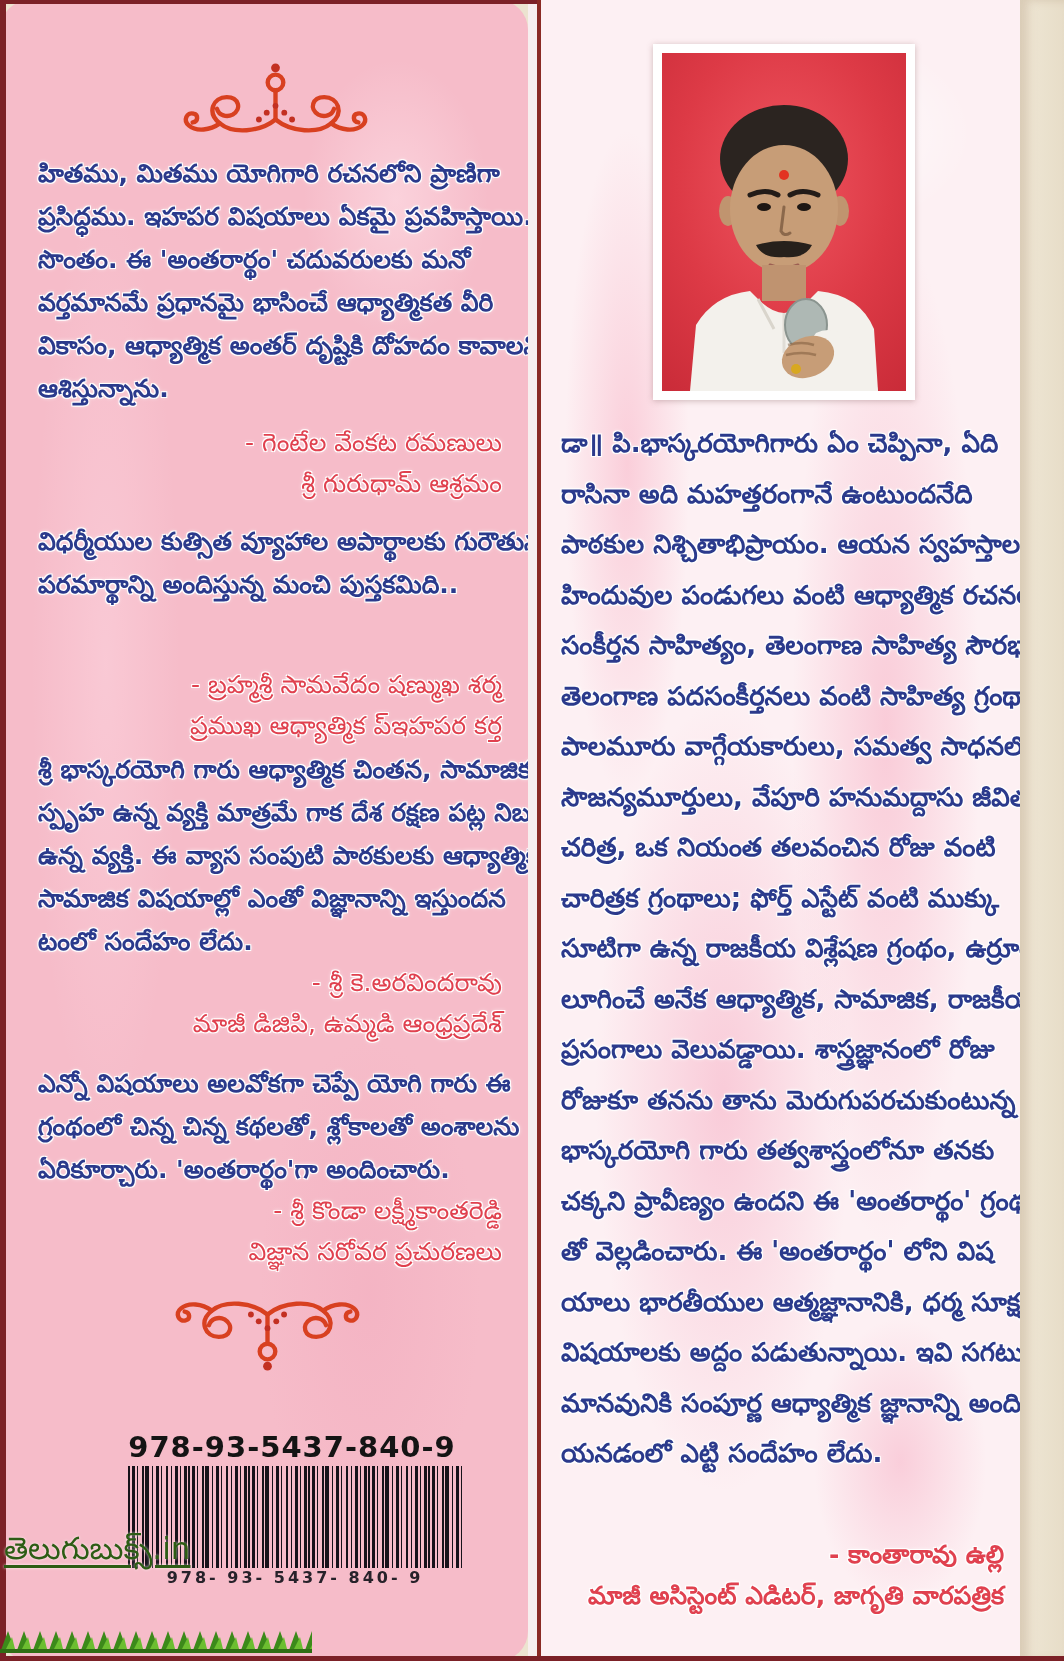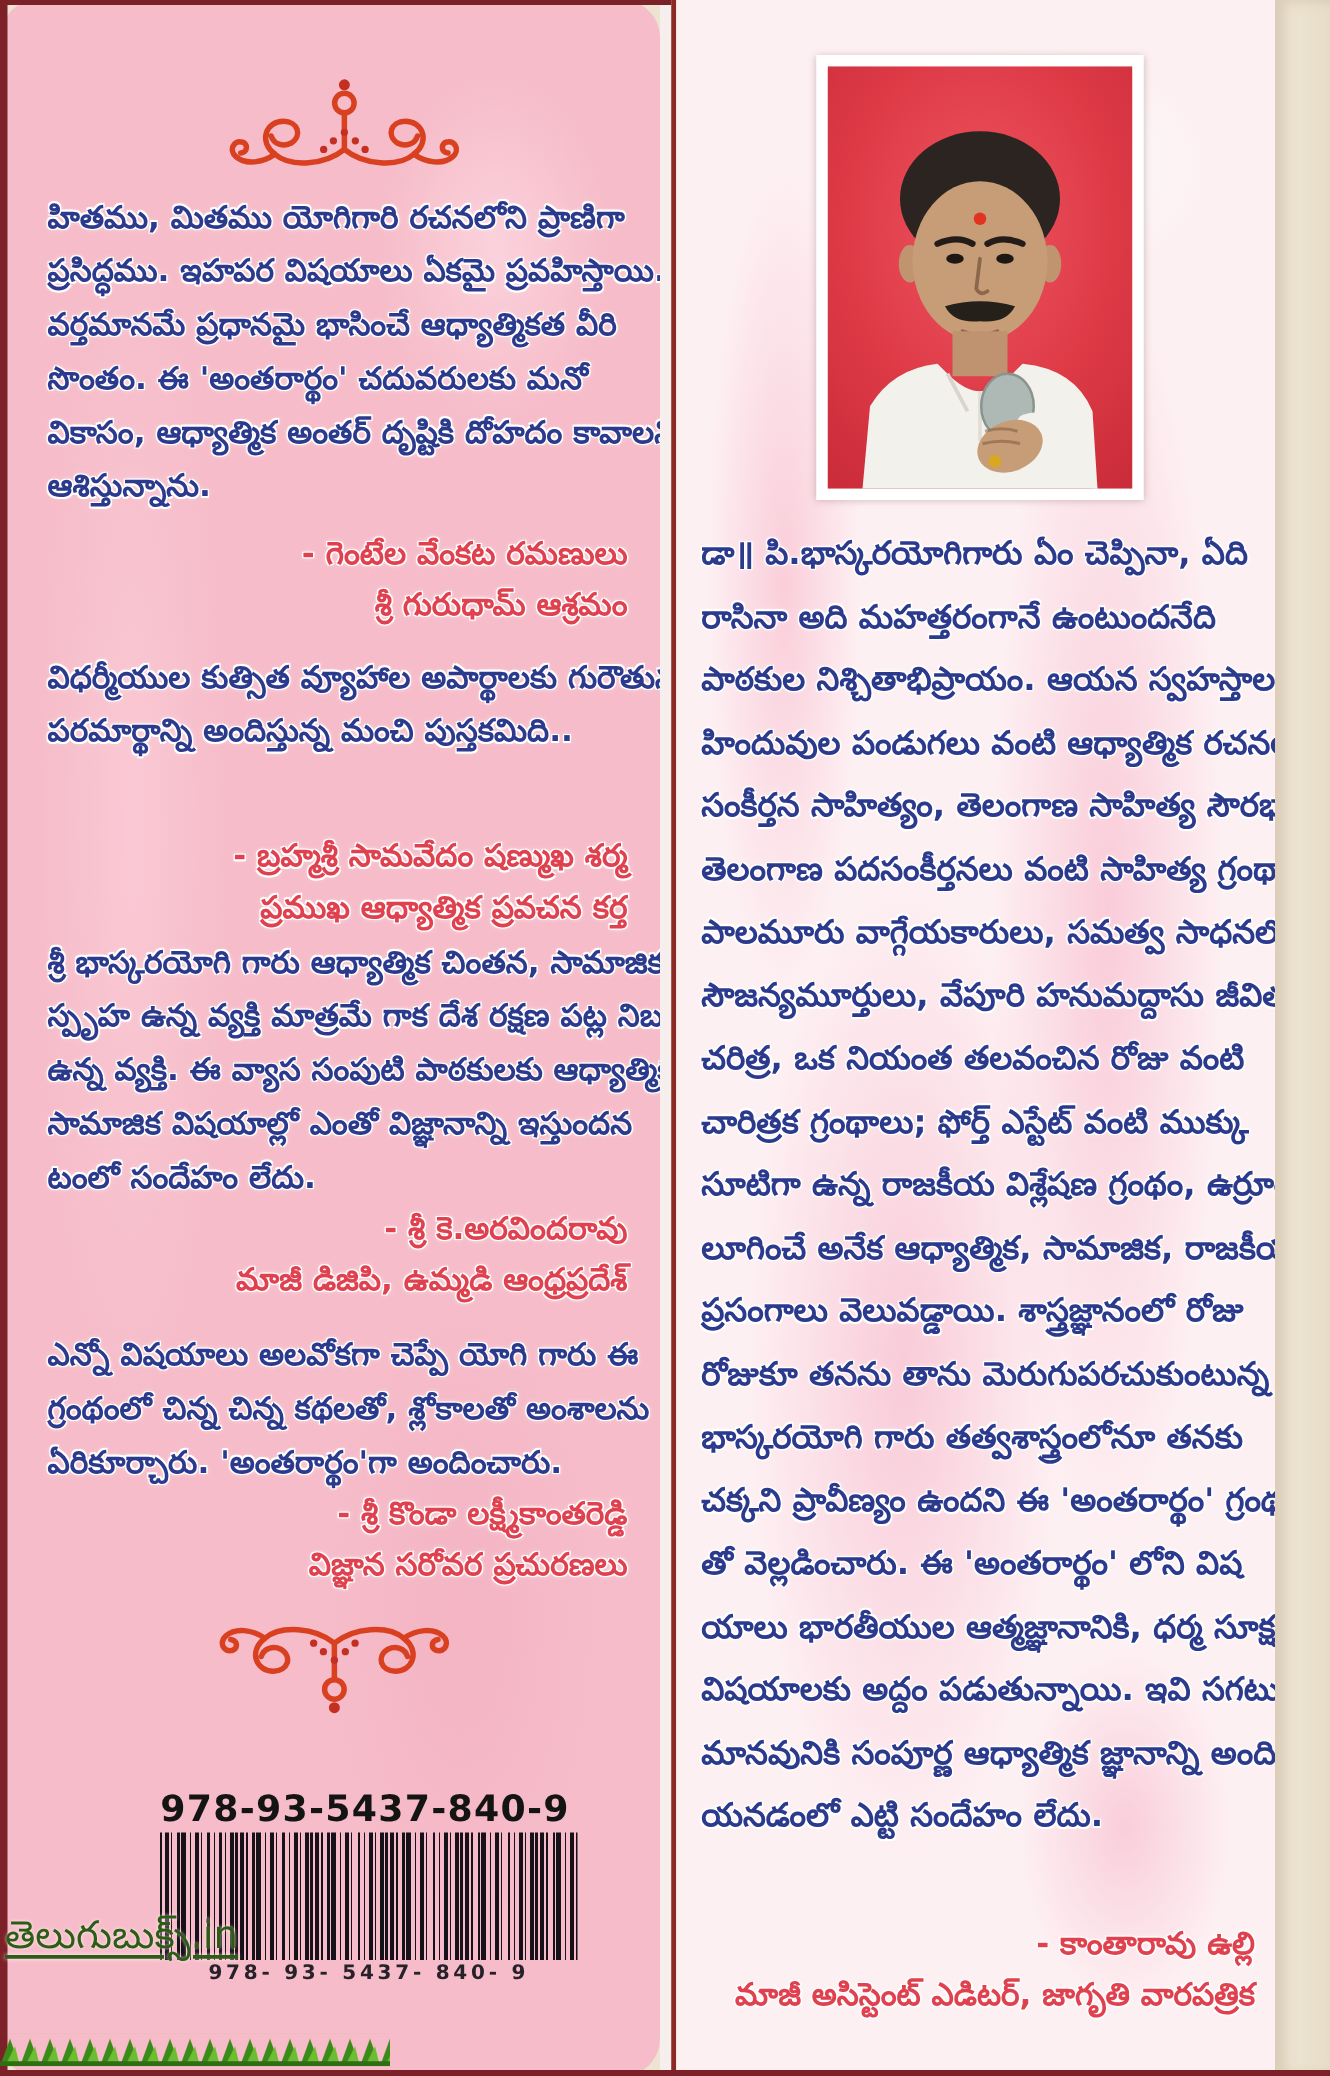--- a/index.html
+++ b/index.html
@@ -43,21 +43,21 @@
 
   
   .quote{
     position:absolute;left:38px;width:478px;
     color:#2b3a8c;font-weight:700;font-size:25px;line-height:43px;
     text-shadow:-1px -1px 0 #fff,1px -1px 0 #fff,-1px 1px 0 #fff,1px 1px 0 #fff,0 0 4px rgba(255,255,255,.9);
   }
   .tl{white-space:nowrap;}
   .attr{
     position:absolute;right:26px;width:480px;text-align:right;
-    color:#e0414f;font-weight:700;font-size:25px;line-height:41px;
+    color:#e0414f;font-weight:400;font-size:25px;line-height:41px;
     text-shadow:-1px -1px 0 #fff,1px -1px 0 #fff,-1px 1px 0 #fff,1px 1px 0 #fff,0 0 4px rgba(255,255,255,.9);
   }
   .about{
     position:absolute;left:20px;top:418px;width:452px;
     color:#2b3a8c;font-weight:700;font-size:26px;line-height:50.5px;
     text-shadow:-1px -1px 0 #fff,1px -1px 0 #fff,-1px 1px 0 #fff,1px 1px 0 #fff,0 0 4px rgba(255,255,255,.9);
   }
   .attr-right{
     position:absolute;right:16px;top:1534px;width:460px;text-align:right;
     color:#e0414f;font-weight:700;font-size:25px;line-height:41px;
@@ -135,37 +135,37 @@
         <circle cx="91" cy="57" r="3"></circle>
         <circle cx="109" cy="57" r="3"></circle>
         <circle cx="83" cy="64" r="3"></circle>
         <circle cx="117" cy="64" r="3"></circle>
       </g>
     </svg>
 
     <div class="quote" style="top:152px">
       <div class="tl">హితము, మితము యోగిగారి రచనలోని ప్రాణిగా</div>
       <div class="tl">ప్రసిద్ధము. ఇహపర విషయాలు ఏకమై ప్రవహిస్తాయి.</div>
+      <div class="tl">సొంతం. ఈ 'అంతరార్థం' చదువరులకు మనో</div>
       <div class="tl">వర్తమానమే ప్రధానమై భాసించే ఆధ్యాత్మికత వీరి</div>
-      <div class="tl">సొంతం. ఈ 'అంతరార్థం' చదువరులకు మనో</div>
       <div class="tl">వికాసం, ఆధ్యాత్మిక అంతర్ దృష్టికి దోహదం కావాలని</div>
       <div class="tl">ఆశిస్తున్నాను.</div>
     </div>
     <div class="attr" style="top:422px">
       <div class="tl">- గెంటేల వేంకట రమణులు</div>
       <div class="tl">శ్రీ గురుధామ్ ఆశ్రమం</div>
     </div>
 
     <div class="quote" style="top:520px">
       <div class="tl">విధర్మీయుల కుత్సిత వ్యూహాల అపార్థాలకు గురౌతున్న</div>
       <div class="tl">పరమార్థాన్ని అందిస్తున్న మంచి పుస్తకమిది..</div>
     </div>
     <div class="attr" style="top:664px">
       <div class="tl">- బ్రహ్మశ్రీ సామవేదం షణ్ముఖ శర్మ</div>
-      <div class="tl">ప్రముఖ ఆధ్యాత్మిక ప్రవచన కర్త</div>
+      <div class="tl">ప్రముఖ ఆధ్యాత్మిక ప్ఇహపర కర్త</div>
     </div>
 
     <div class="quote" style="top:748px">
       <div class="tl">శ్రీ భాస్కరయోగి గారు ఆధ్యాత్మిక చింతన, సామాజిక</div>
       <div class="tl">స్పృహ ఉన్న వ్యక్తి మాత్రమే గాక దేశ రక్షణ పట్ల నిబద్ధత</div>
       <div class="tl">ఉన్న వ్యక్తి. ఈ వ్యాస సంపుటి పాఠకులకు ఆధ్యాత్మిక,</div>
       <div class="tl">సామాజిక విషయాల్లో ఎంతో విజ్ఞానాన్ని ఇస్తుందన</div>
       <div class="tl">టంలో సందేహం లేదు.</div>
     </div>
     <div class="attr" style="top:962px">

